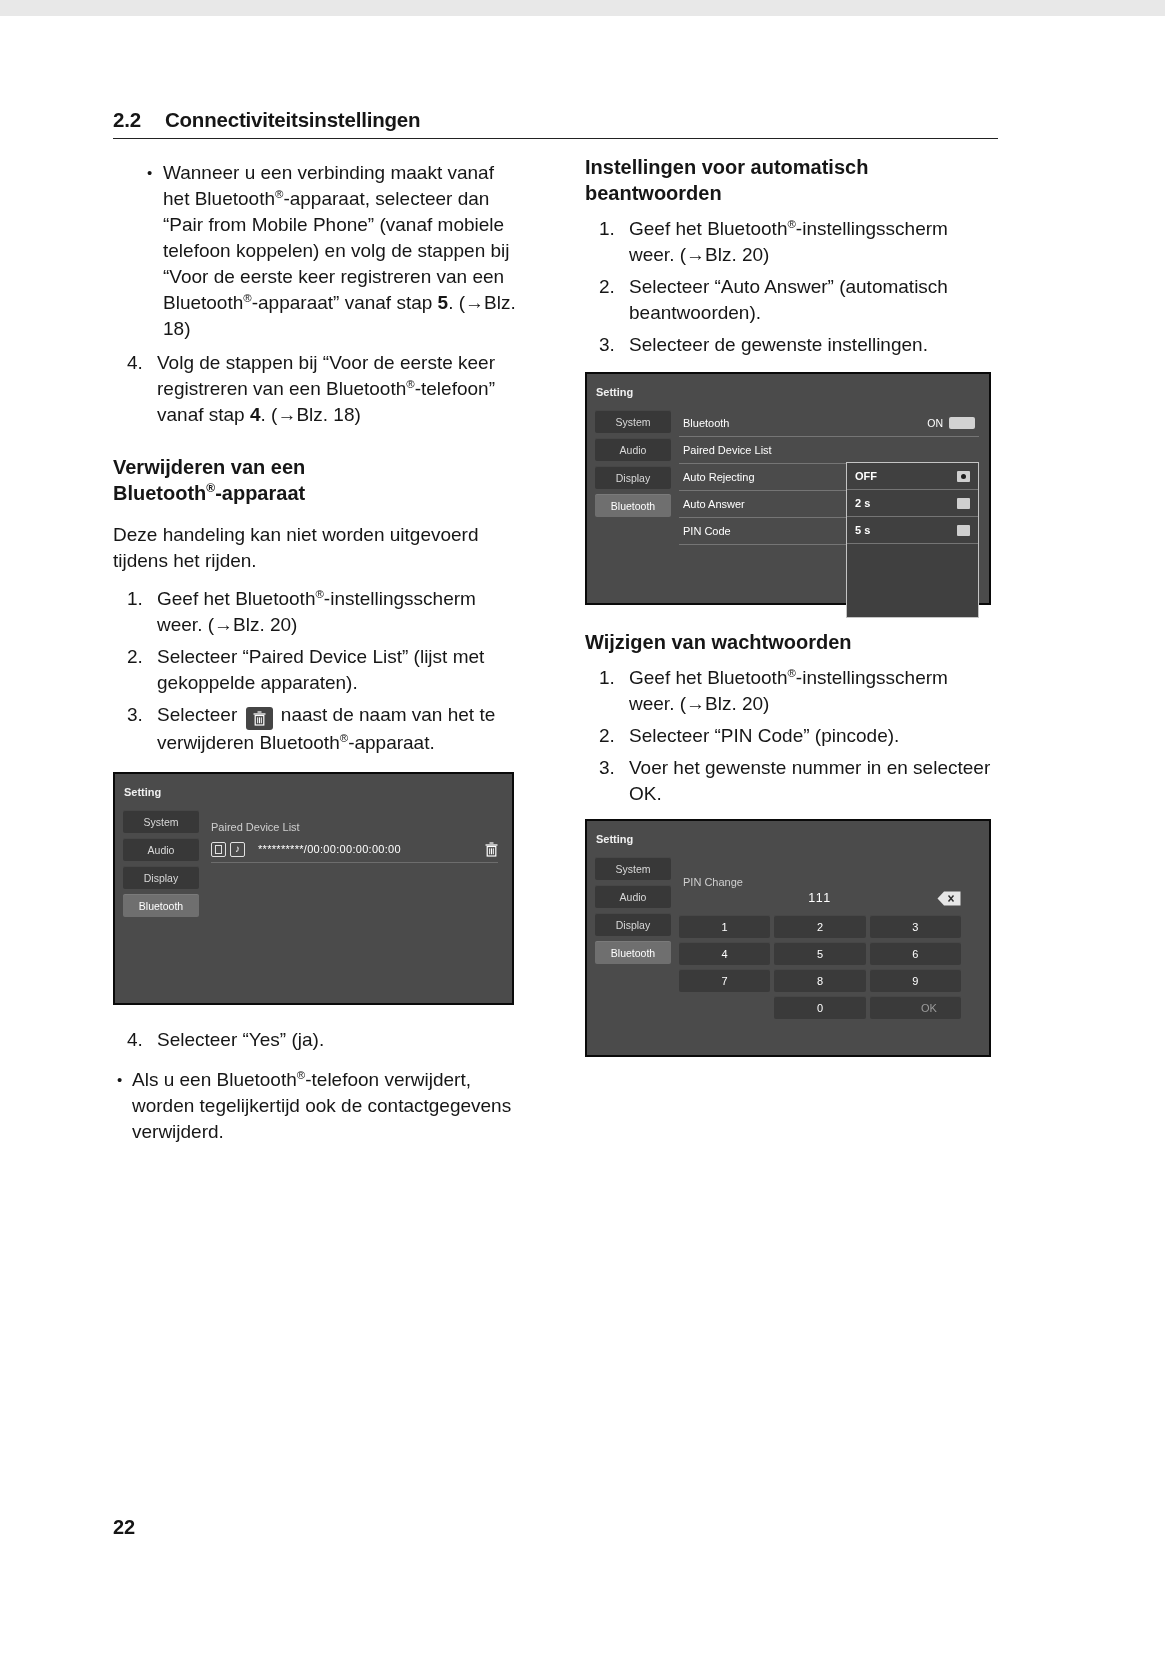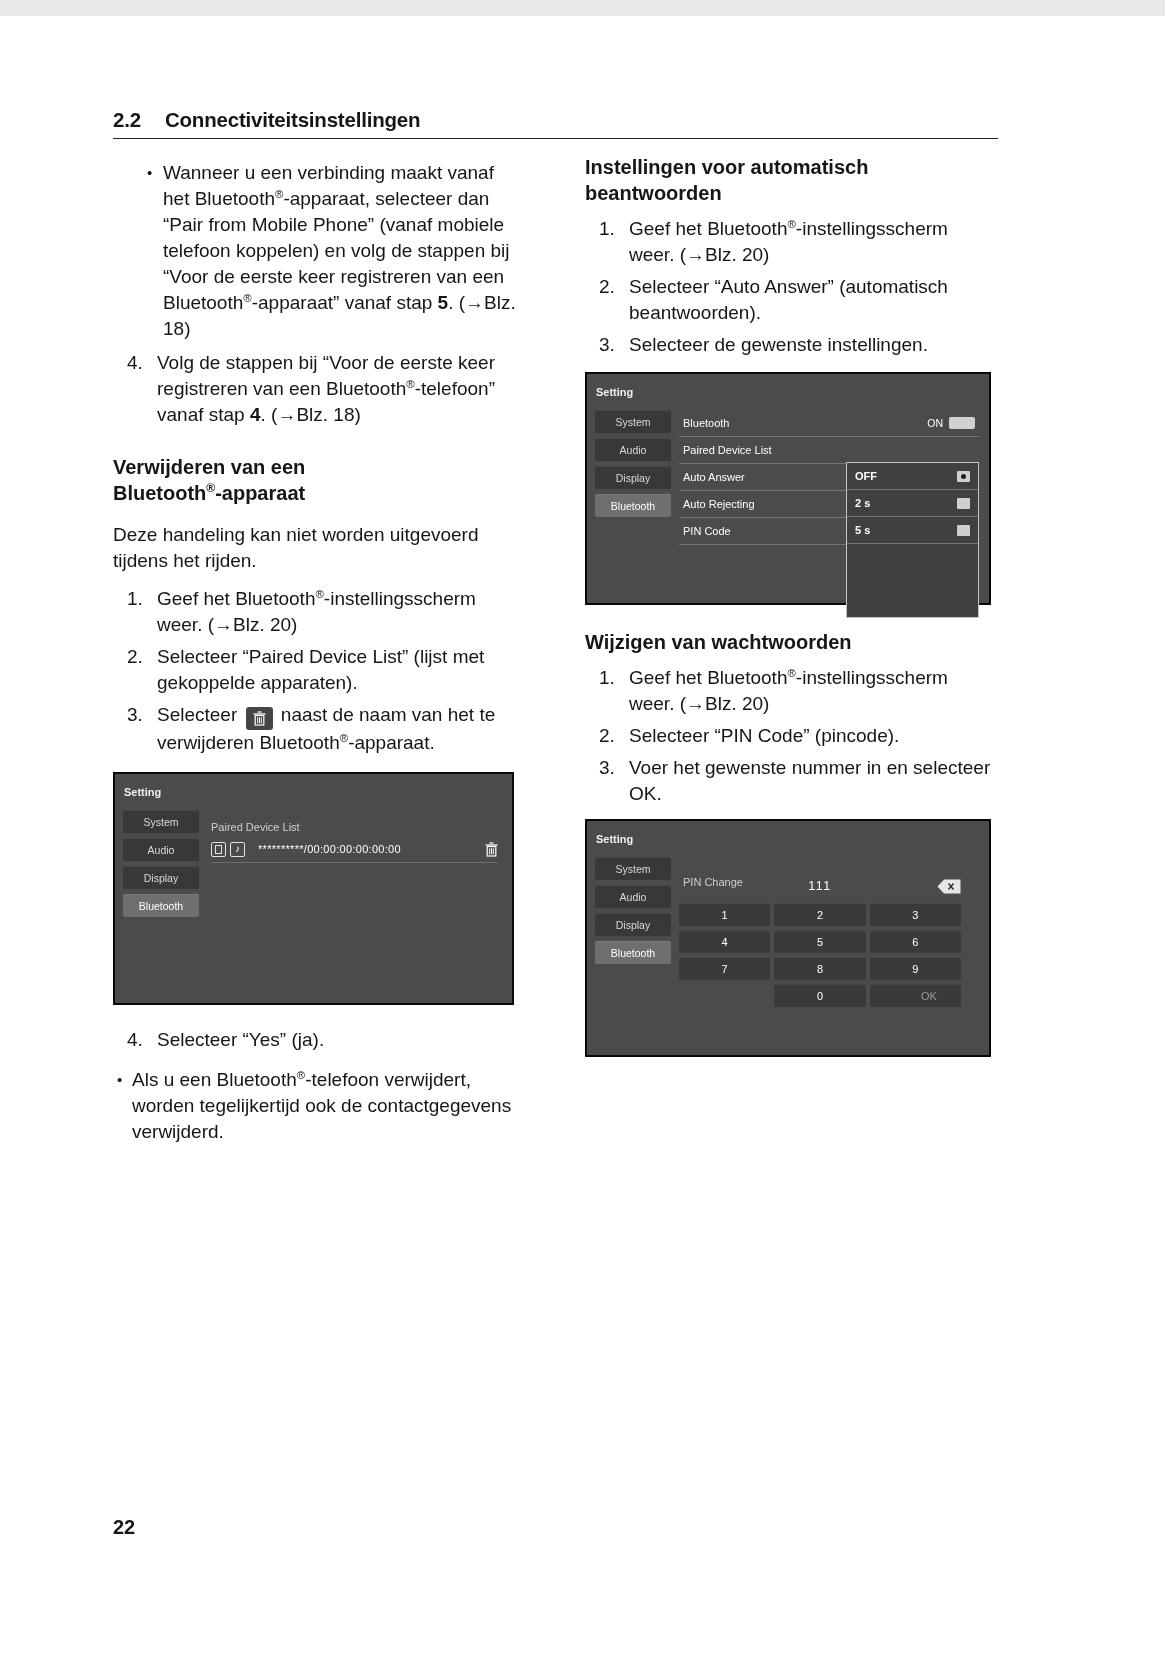--- a/index.html
+++ b/index.html
@@ -67,21 +67,21 @@
   .overlay { position:absolute; top:88px; right:10px; width:133px; height:156px;
     background:#404040; border:1px solid #c4c4c4; z-index:2; }
   .orow { height:27px; display:flex; align-items:center; padding:0 8px;
     border-bottom:1px solid #757575; color:#fff; font-size:11px; font-weight:700; }
   .check { margin-left:auto; width:13px; height:11px; background:#cfcfcf; border-radius:1px;
     display:flex; align-items:center; justify-content:center; }
   .check .dot { width:5px; height:5px; background:#1d1d1d; border-radius:50%; }
 
   
   .s3-head { position:absolute; top:48px; left:96px; font-size:11px; color:#cfcfcf; }
-  .pin-area { position:absolute; top:52px; left:92px; right:28px; }
+  .pin-area { position:absolute; top:64px; left:92px; right:28px; }
   .pin-row { display:grid; grid-template-columns:1fr 1fr 1fr; align-items:center; height:25px; }
   .pin-val { grid-column:2; text-align:center; color:#fff; font-size:12.5px; letter-spacing:1.5px; }
   .bksp-key { grid-column:3; justify-self:end; display:flex; align-items:center; }
   .keypad { display:grid; grid-template-columns:1fr 1fr 1fr; grid-auto-rows:23px; gap:4px; margin-top:5px; }
   .key { background:#3a3a3a; color:#fff; font-size:11px; display:flex; align-items:center; justify-content:center;
     border-radius:2px; box-shadow: inset 0 1px 0 rgba(255,255,255,.07); }
   .key.empty { background:transparent; box-shadow:none; }
   .key.ok { color:#9b9b9b;padding-left:27px; }
 
   
@@ -209,24 +209,24 @@
       <div class="menu">
         <div class="mrow">
           <span>Bluetooth</span>
           <span class="on-label">ON</span>
           <span class="toggle"></span>
         </div>
         <div class="mrow">
             <span>Paired Device List</span>
           </div>
         <div class="mrow">
+            <span>Auto Rejecting</span>
+          </div>
+        <div class="mrow">
             <span>Auto Answer</span>
-          </div>
-        <div class="mrow">
-            <span>Auto Rejecting</span>
           </div>
         <div class="mrow">
             <span>PIN Code</span>
           </div>
       </div>
       <div class="overlay">
         <div class="orow">
           <span>OFF</span>
           <span class="check">
               <span class="dot"></span>

